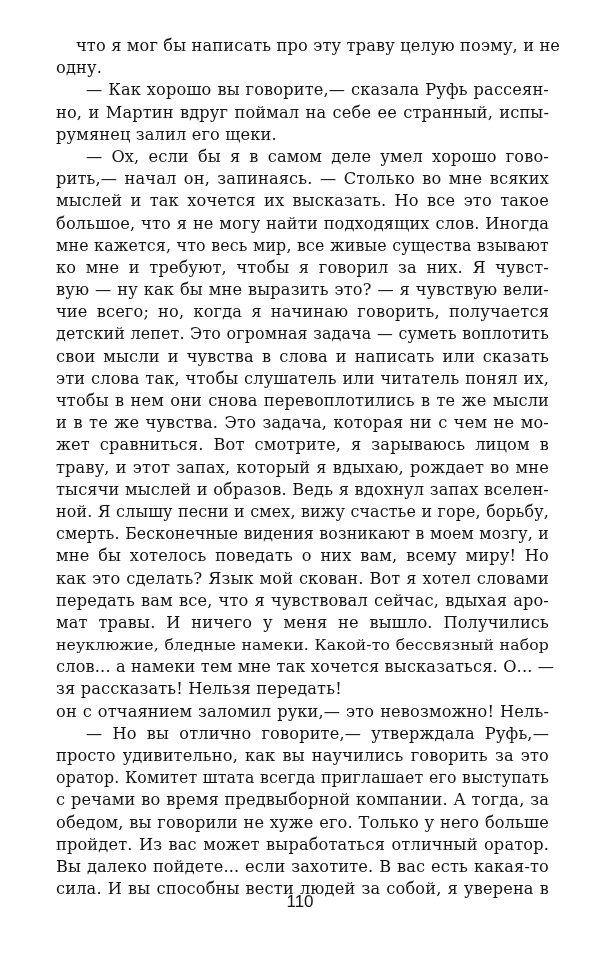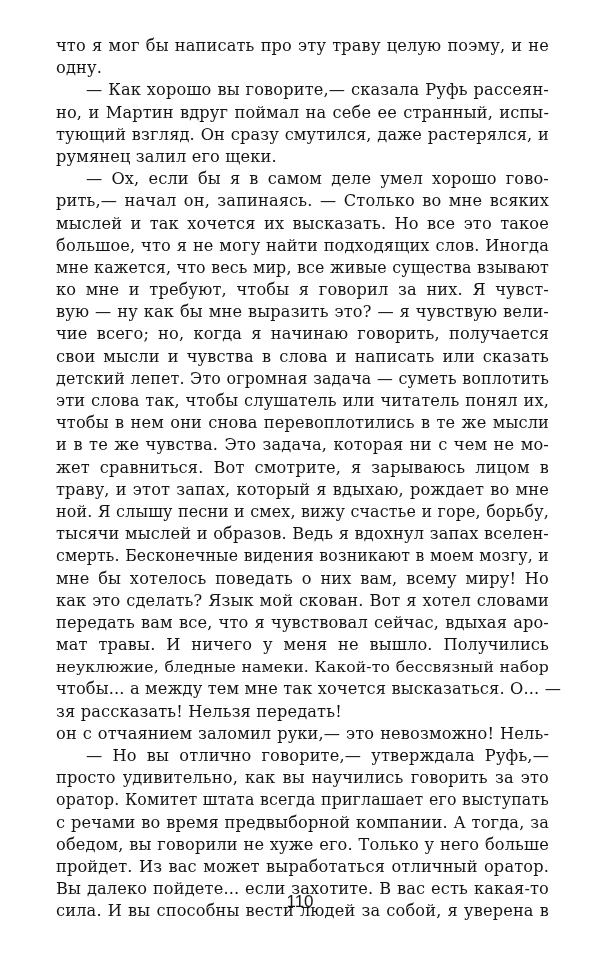--- a/index.html
+++ b/index.html
@@ -48,56 +48,55 @@
     color: #141414;
     margin-top: 40px;
   }
 </style>
 </head>
 <body>
 
 <div class="page">
 
   <div>
-    <span class="line" style="white-space: nowrap;">что я мог бы написать про эту траву целую поэму, и не</span>
+    <span class="line" style="white-space: nowrap; margin-left: 20px;">что я мог бы написать про эту траву целую поэму, и не</span>
     <span class="line last" style="white-space: nowrap;">одну.</span>
   </div>
 
   <div>
     <span class="line indent" style="white-space: nowrap;">— Как хорошо вы говорите,— сказала Руфь рассеян-</span>
     <span class="line" style="white-space: nowrap;">но, и Мартин вдруг поймал на себе ее странный, испы-</span>
-    <span class="line" style="white-space: nowrap;">тующий взгляд. Он сразу смутился, даже растерялся, и</span>
     <span class="line last" style="white-space: nowrap;">румянец залил его щеки.</span>
   </div>
 
   <div>
     <span class="line indent" style="white-space: nowrap;">— Ох, если бы я в самом деле умел хорошо гово-</span>
     <span class="line" style="white-space: nowrap;">рить,— начал он, запинаясь. — Столько во мне всяких</span>
     <span class="line" style="white-space: nowrap;">мыслей и так хочется их высказать. Но все это такое</span>
     <span class="line" style="white-space: nowrap;">большое, что я не могу найти подходящих слов. Иногда</span>
     <span class="line" style="white-space: nowrap; font-size: 15.8231px;">мне кажется, что весь мир, все живые существа взывают</span>
     <span class="line" style="white-space: nowrap;">ко мне и требуют, чтобы я говорил за них. Я чувст-</span>
     <span class="line" style="white-space: nowrap;">вую — ну как бы мне выразить это? — я чувствую вели-</span>
     <span class="line" style="white-space: nowrap;">чие всего; но, когда я начинаю говорить, получается</span>
+    <span class="line" style="white-space: nowrap; font-size: 15.8745px;">детский лепет. Это огромная задача — суметь воплотить</span>
     <span class="line" style="white-space: nowrap;">свои мысли и чувства в слова и написать или сказать</span>
-    <span class="line" style="white-space: nowrap; font-size: 15.8745px;">детский лепет. Это огромная задача — суметь воплотить</span>
     <span class="line" style="white-space: nowrap;">эти слова так, чтобы слушатель или читатель понял их,</span>
     <span class="line" style="white-space: nowrap;">чтобы в нем они снова перевоплотились в те же мысли</span>
     <span class="line" style="white-space: nowrap;">и в те же чувства. Это задача, которая ни с чем не мо-</span>
     <span class="line" style="white-space: nowrap;">жет сравниться. Вот смотрите, я зарываюсь лицом в</span>
     <span class="line" style="white-space: nowrap;">траву, и этот запах, который я вдыхаю, рождает во мне</span>
+    <span class="line" style="white-space: nowrap;">тысячи мыслей и образов. Ведь я вдохнул запах вселен-</span>
     <span class="line" style="white-space: nowrap; font-size: 15.8705px;">ной. Я слышу песни и смех, вижу счастье и горе, борьбу,</span>
-    <span class="line" style="white-space: nowrap;">тысячи мыслей и образов. Ведь я вдохнул запах вселен-</span>
     <span class="line" style="white-space: nowrap; font-size: 15.7277px;">смерть. Бесконечные видения возникают в моем мозгу, и</span>
     <span class="line" style="white-space: nowrap;">мне бы хотелось поведать о них вам, всему миру! Но</span>
     <span class="line" style="white-space: nowrap;">как это сделать? Язык мой скован. Вот я хотел словами</span>
     <span class="line" style="white-space: nowrap;">передать вам все, что я чувствовал сейчас, вдыхая аро-</span>
     <span class="line" style="white-space: nowrap;">мат травы. И ничего у меня не вышло. Получились</span>
     <span class="line" style="white-space: nowrap; font-size: 15.6681px;">неуклюжие, бледные намеки. Какой-то бессвязный набор</span>
-    <span class="line" style="white-space: nowrap;">чтобы... а между тем мне так хочется высказаться. О... —</span>
+    <span class="line" style="white-space: nowrap;">слов... а намеки тем мне так хочется высказаться. О... —</span>
     <span class="line last" style="white-space: nowrap;">зя рассказать! Нельзя передать!</span>
     <span class="line" style="white-space: nowrap;">он с отчаянием заломил руки,— это невозможно! Нель-</span>
   </div>
 
   <div>
     <span class="line indent" style="white-space: nowrap;">— Но вы отлично говорите,— утверждала Руфь,—</span>
     <span class="line" style="white-space: nowrap;">просто удивительно, как вы научились говорить за это</span>
     <span class="line" style="white-space: nowrap; font-size: 15.7922px;">оратор. Комитет штата всегда приглашает его выступать</span>
     <span class="line" style="white-space: nowrap;">с речами во время предвыборной компании. А тогда, за</span>
     <span class="line" style="white-space: nowrap;">обедом, вы говорили не хуже его. Только у него больше</span>

